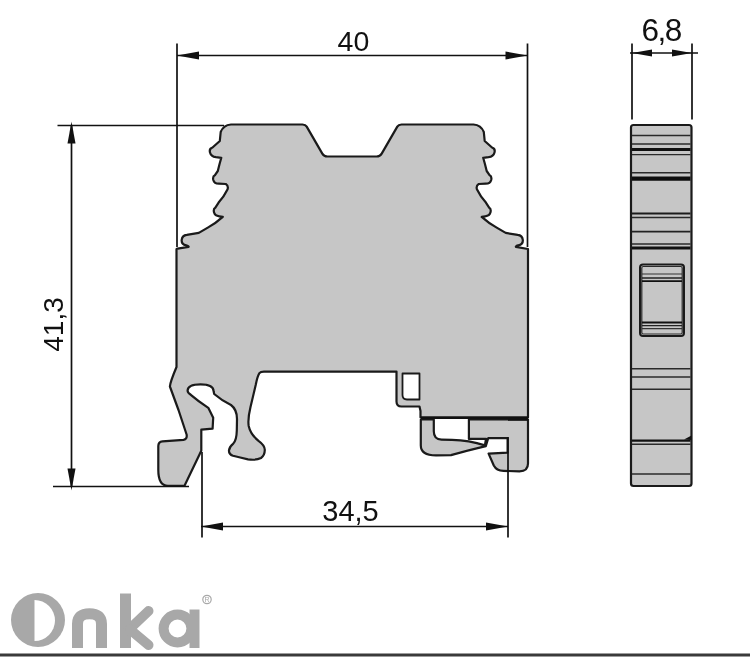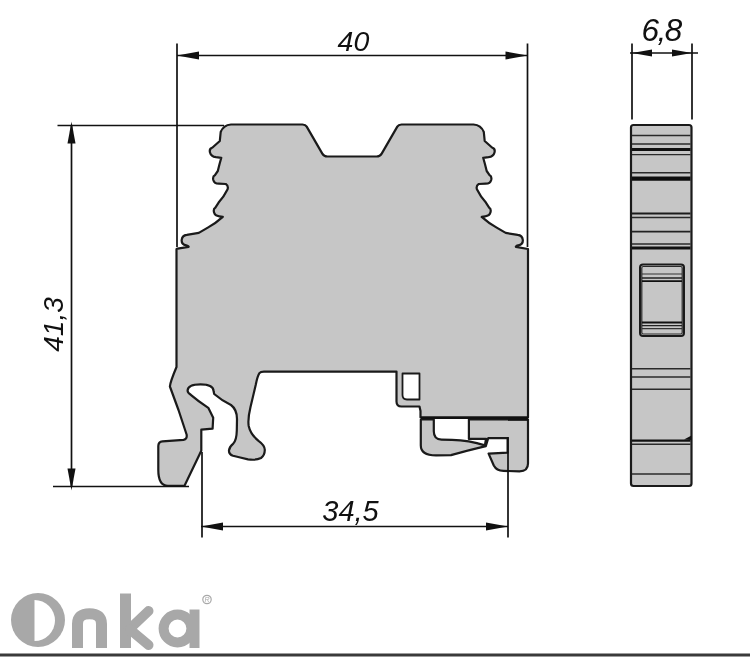--- a/index.html
+++ b/index.html
@@ -1,16 +1,16 @@
 <!DOCTYPE html>
 <html><head>
 <meta charset="utf-8">
 <style>
 html,body{margin:0;padding:0;background:#fff;}
-#page{position:relative;width:750px;height:658px;background:#ffffff;overflow:hidden;font-style:italic;}
+#page{position:relative;width:750px;height:658px;background:#ffffff;overflow:hidden;}
 svg{display:block;}
 text{font-family:"Liberation Sans",sans-serif;}
 </style>
 </head>
 <body>
 
 <div id="page">
 <svg width="750" height="658" viewBox="0 0 750 658">
 
 <path d="M176.5,249 L176.5,367 Q170.2,382 169.9,386.5 L178.5,410 L186.6,434.5 Q187.4,439.2 183.5,439.8 L162.5,441.3 Q158.3,441.8 158.3,446 L158.3,470 Q158.3,485.8 168,485.8 L184.5,485.8 L201.3,450.8 L201.3,429.7 L212.6,428.7 L213.2,417.8 L208.3,407.8 Q198,401 190.8,394.8 Q187.6,392.8 187.6,390.8 Q187.6,384.3 200.5,384.3 Q213.6,384.3 213.6,391.3 L214.2,394 Q221,400 231,405 Q237,409.5 237,419 L236.8,430.5 Q236.6,440 233.3,443.6 Q229.4,446.6 229,450.4 Q228.7,454.3 233,455.8 Q240,457.6 248,459.3 Q256,460.6 261,458 Q264.7,455.4 264.8,450 Q264.9,445.4 258.5,440.8 Q250.5,434.4 248.7,426 Q247.6,419 250.5,407 Q252.8,397.5 255.7,385 Q257.5,376 259.4,373.2 Q260.6,371.6 264,371.6 L396.5,371.5 L396.5,401.5 Q396.5,406.5 401.5,406.5 L419.5,406.5 L420.5,411 L420.5,417.5 L528,417.5 L528,249 L515.9,246.9 Q515.5,246.0 518.3,245.4 Q523.3,244.4 522.8,239.9 Q522.3,235.4 517.7,234.9 L505.7,232.9 L496.7,227.6 Q489.0,223.5 481.7,216.9 L485.2,216.3 Q489.6,215.9 490.5,212.3 Q491.3,208.8 489.3,207.8 L485.9,202.6 Q480.5,196.5 476.9,189.2 Q475.9,185.7 478.7,184.0 L485.7,183.7 Q490.2,183.7 491.2,180.0 Q492.0,176.3 489.7,175.3 L486.7,171.0 Q485.0,164.0 483.2,157.8 L488.5,157.2 Q493.5,156.5 494.5,152.5 Q495.5,148.5 492.0,147.5 L484.7,141.0 L483.8,132.0 Q481,125 473.5,124.5 L401.5,124.5 Q398.5,124.5 397.3,126.6 L381.7,153.6 Q380,156.5 376.6,156.5 L327.4,156.5 Q324,156.5 322.3,153.6 L306.7,126.6 Q305.5,124.5 302.5,124.5 L231,124.5 Q223.5,125 220.7,132 L219.8,141 L212.5,147.5 Q209,148.5 210,152.5 Q211,156.5 216,157.2 L221.3,157.8 Q219.5,164 217.8,171 L214.8,175.3 Q212.5,176.3 213.3,180 Q214.3,183.7 218.8,183.7 L225.8,184 Q228.6,185.7 227.6,189.2 Q224,196.5 218.6,202.6 L215.2,207.8 Q213.2,208.8 214,212.3 Q214.9,215.9 219.3,216.3 L222.8,216.9 Q215.5,223.5 207.8,227.6 L198.8,232.9 L186.8,234.9 Q182.2,235.4 181.7,239.9 Q181.2,244.4 186.2,245.4 Q189,246 188.6,246.9 L177.6,248.6 Z" fill="#c6c6c6" stroke="#1a1a1a" stroke-width="2.2" stroke-linejoin="round"></path>

